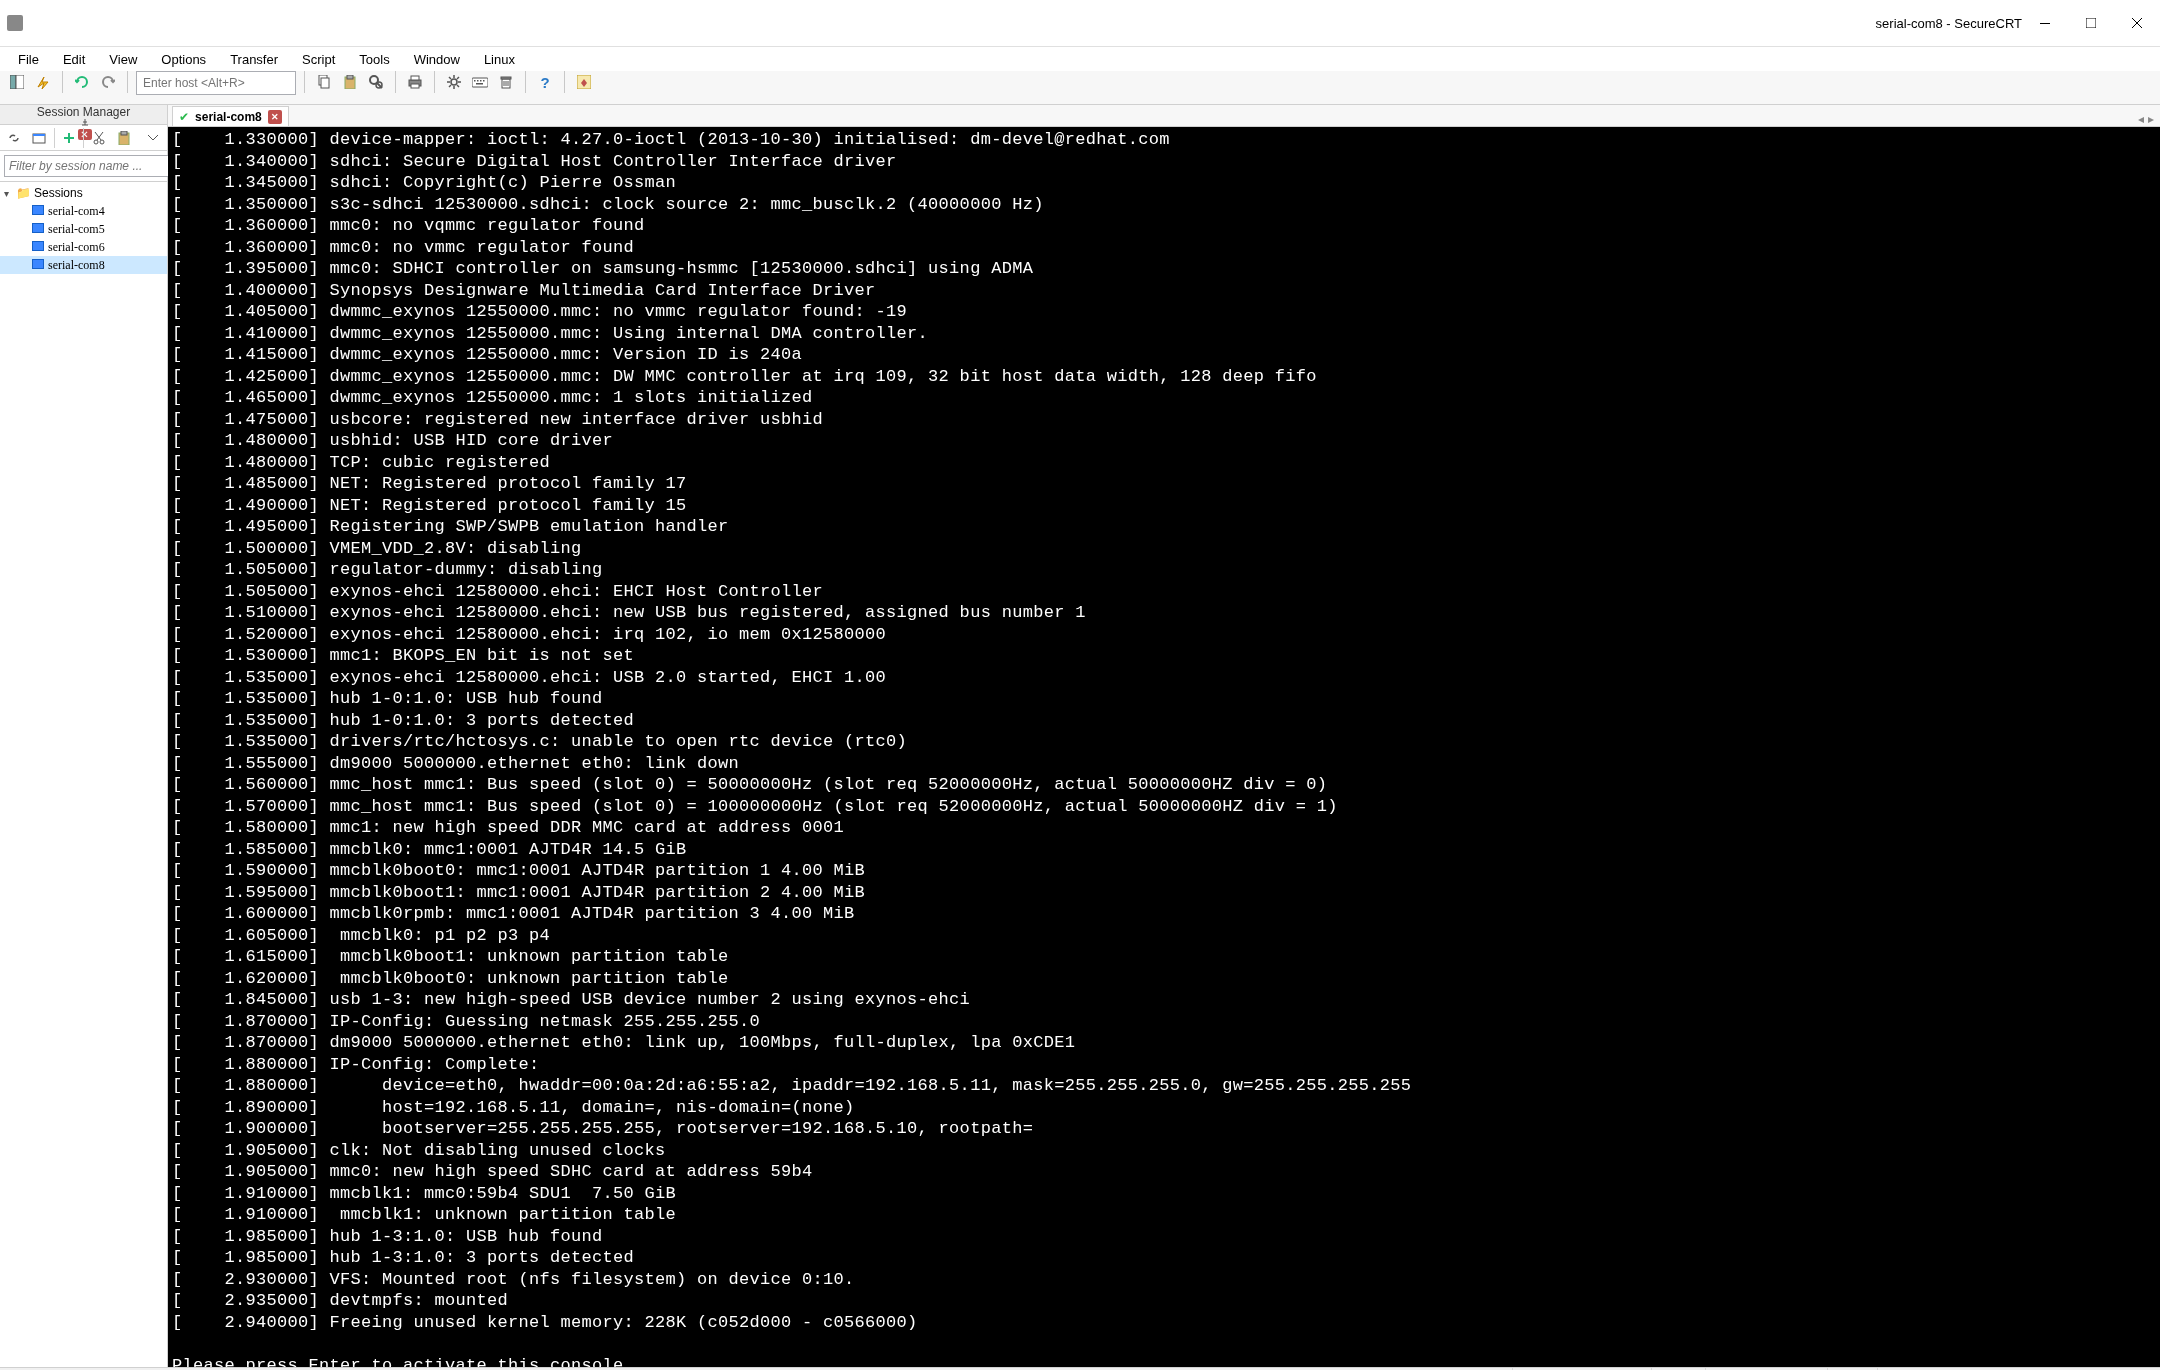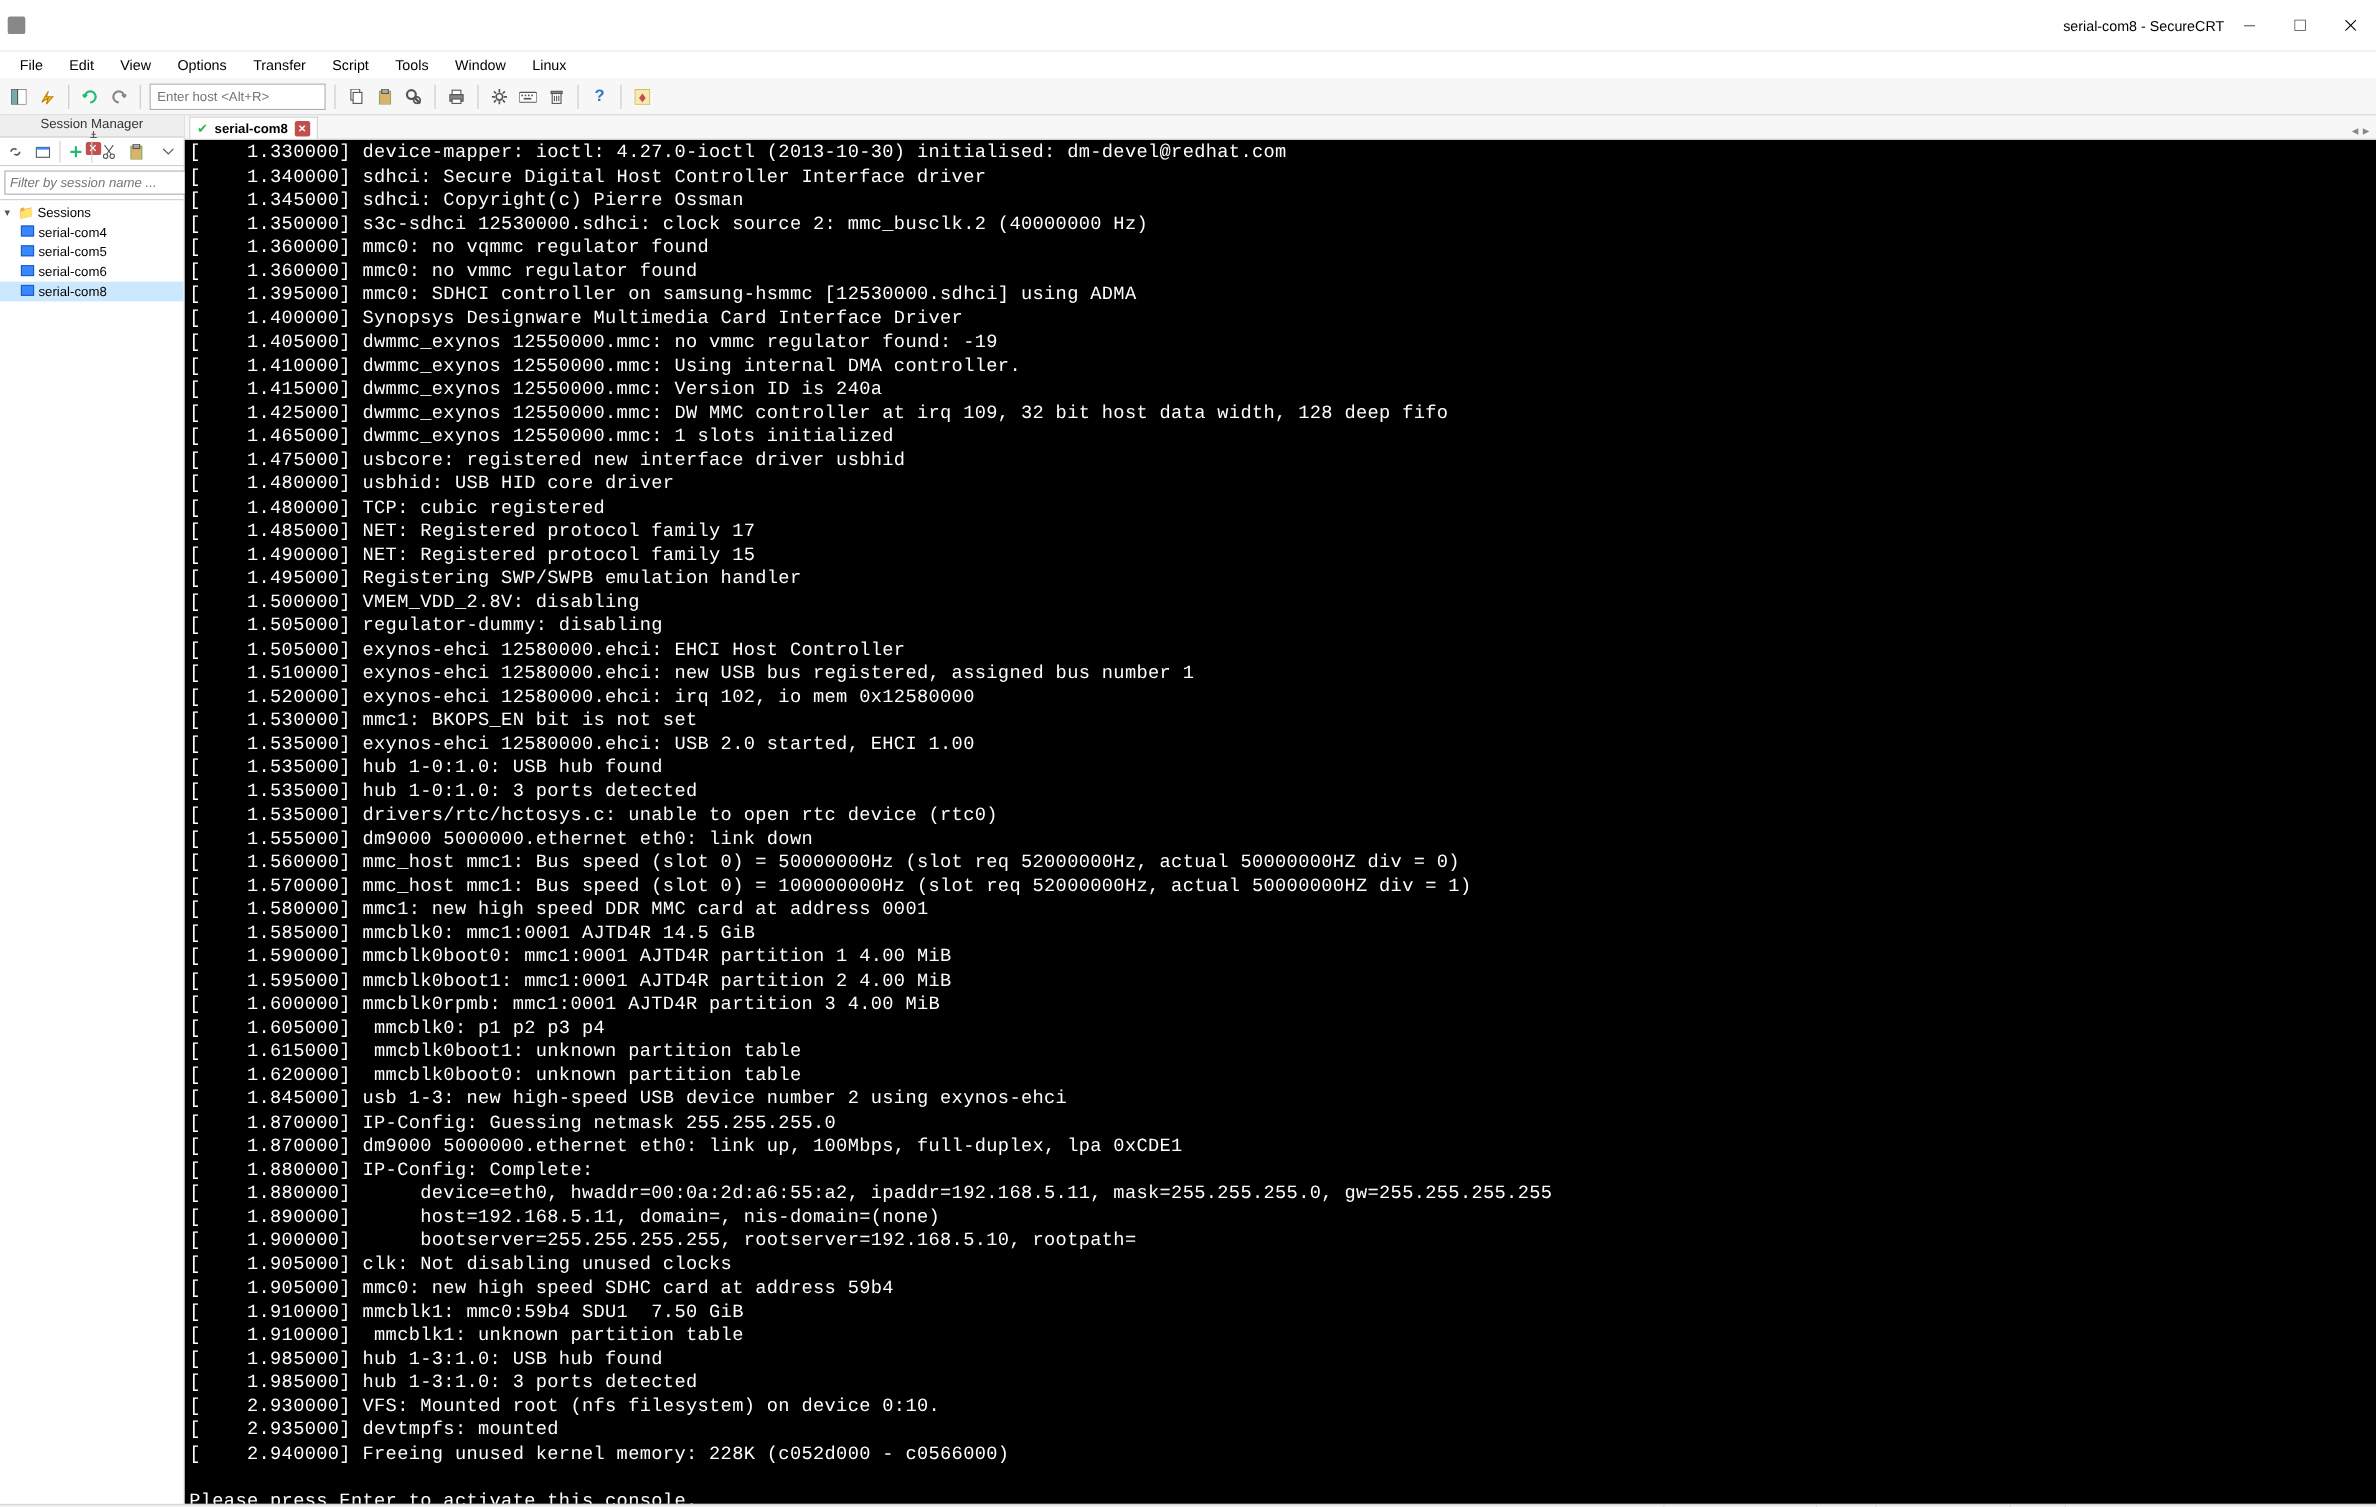--- a/index.html
+++ b/index.html
@@ -7,21 +7,21 @@
 
 .titlebar { height: 47px; display: flex; align-items: center; background: #fff; border-bottom: 1px solid #e0e0e0; text-align: right; }
 .titlebar .app-icon { width: 16px; height: 16px; margin: 0 7px; background: #888; border-radius: 2px; }
 .titlebar .title-text { font-size: 13px; color: #000; flex: 1; }
 .win-controls { display: flex; }
 .win-btn { width: 46px; height: 30px; display: flex; align-items: center; justify-content: center; cursor: pointer; }
 
 .menubar { height: 24px; display: flex; align-items: center; background: #fff; padding: 0 8px; gap: 4px; }
 .menubar .menu-item { padding: 3px 10px; font-size: 13px; cursor: pointer; }
 
-.toolbar { height: 34px; display: flex; align-items: center; background: #f7f7f7; border-bottom: 1px solid #d0d0d0; padding: 0 6px; gap: 4px; }
+.toolbar { height: 34px; display: flex; background: #f7f7f7; border-bottom: 1px solid #d0d0d0; padding: 0 6px; gap: 4px; }
 .tool-btn { width: 22px; height: 22px; display: flex; align-items: center; justify-content: center; cursor: pointer; border-radius: 2px; }
 .tool-sep { width: 1px; height: 22px; background: #c8c8c8; margin: 0 4px; }
 .host-input { width: 160px; height: 24px; border: 1px solid #abadb3; padding: 2px 6px; font-size: 12px; color: #777; }
 
 .main-area { display: flex; height: calc(100% - 108px); }
 
 .session-panel { width: 168px; background: #fff; border-right: 1px solid #d0d0d0; display: flex; flex-direction: column; }
 .session-header { height: 20px; background: #eee; border-bottom: 1px solid #d0d0d0; display: flex; align-items: center; padding: 0 6px; font-size: 12px; color: #333; flex-direction: column; }
 .session-header .spacer { flex: 1; }
 .session-header .hdr-btn { width: 14px; height: 14px; margin-left: 2px; display: flex; align-items: center; justify-content: center; font-size: 10px; cursor: pointer; }
@@ -30,21 +30,21 @@
 .sess-tool-sep { width: 1px; height: 20px; background: #d0d0d0; }
 .sess-filter-row { display: flex; align-items: center; padding: 4px; border-bottom: 1px solid #d0d0d0; }
 .sess-filter { flex: 1; height: 22px; border: 1px solid #abadb3; padding: 2px 4px; font-size: 12px; font-style: italic; color: #888; }
 .sess-search-btn { width: 22px; height: 22px; display: flex; align-items: center; justify-content: center; cursor: pointer; }
 .tree { padding: 2px 0; flex: 1; overflow: auto; }
 .tree-row { display: flex; align-items: center; height: 18px; padding-left: 4px; cursor: pointer; }
 .tree-row.selected { background: #cce8ff; }
 .tree-toggle { width: 12px; font-size: 10px; color: #555; }
 .tree-icon { width: 16px; text-align: center; }
 .tree-label { font-size: 12px; padding-left: 2px; }
-.tree-child { padding-left: 17px; }
+.tree-child { padding-left: 30px; font-family: Liberation Serif, serif; }
 .mon-icon { width: 12px; height: 10px; background: #3a86ff; border: 1px solid #1560c7; display: inline-block; }
 
 .terminal-area { flex: 1; display: flex; flex-direction: column; }
 .tab-strip { height: 22px; background: #f7f7f7; display: flex; align-items: flex-end; padding-left: 4px; border-bottom: 1px solid #d0d0d0; position: relative; }
 .tab { display: flex; align-items: center; height: 20px; background: #fff; border: 1px solid #d0d0d0; border-bottom: none; padding: 0 6px; font-size: 12px; gap: 6px; }
 .tab .dot { color: #2cba4e; font-size: 12px; }
 .tab .tab-close { width: 14px; height: 14px; display: flex; align-items: center; justify-content: center; background: #c0504d; color: #fff; font-size: 9px; font-weight: bold; border-radius: 2px; cursor: pointer; }
 .tab-arrows { margin-left: auto; display: flex; gap: 4px; padding-right: 6px; color: #888; }
 
 .terminal { flex: 1; background: #000; color: #fff; font-family: Consolas, "Courier New", monospace; font-size: 17px; line-height: 1.265; padding: 2px 4px; white-space: pre; overflow: hidden; letter-spacing: 0.3px;}

